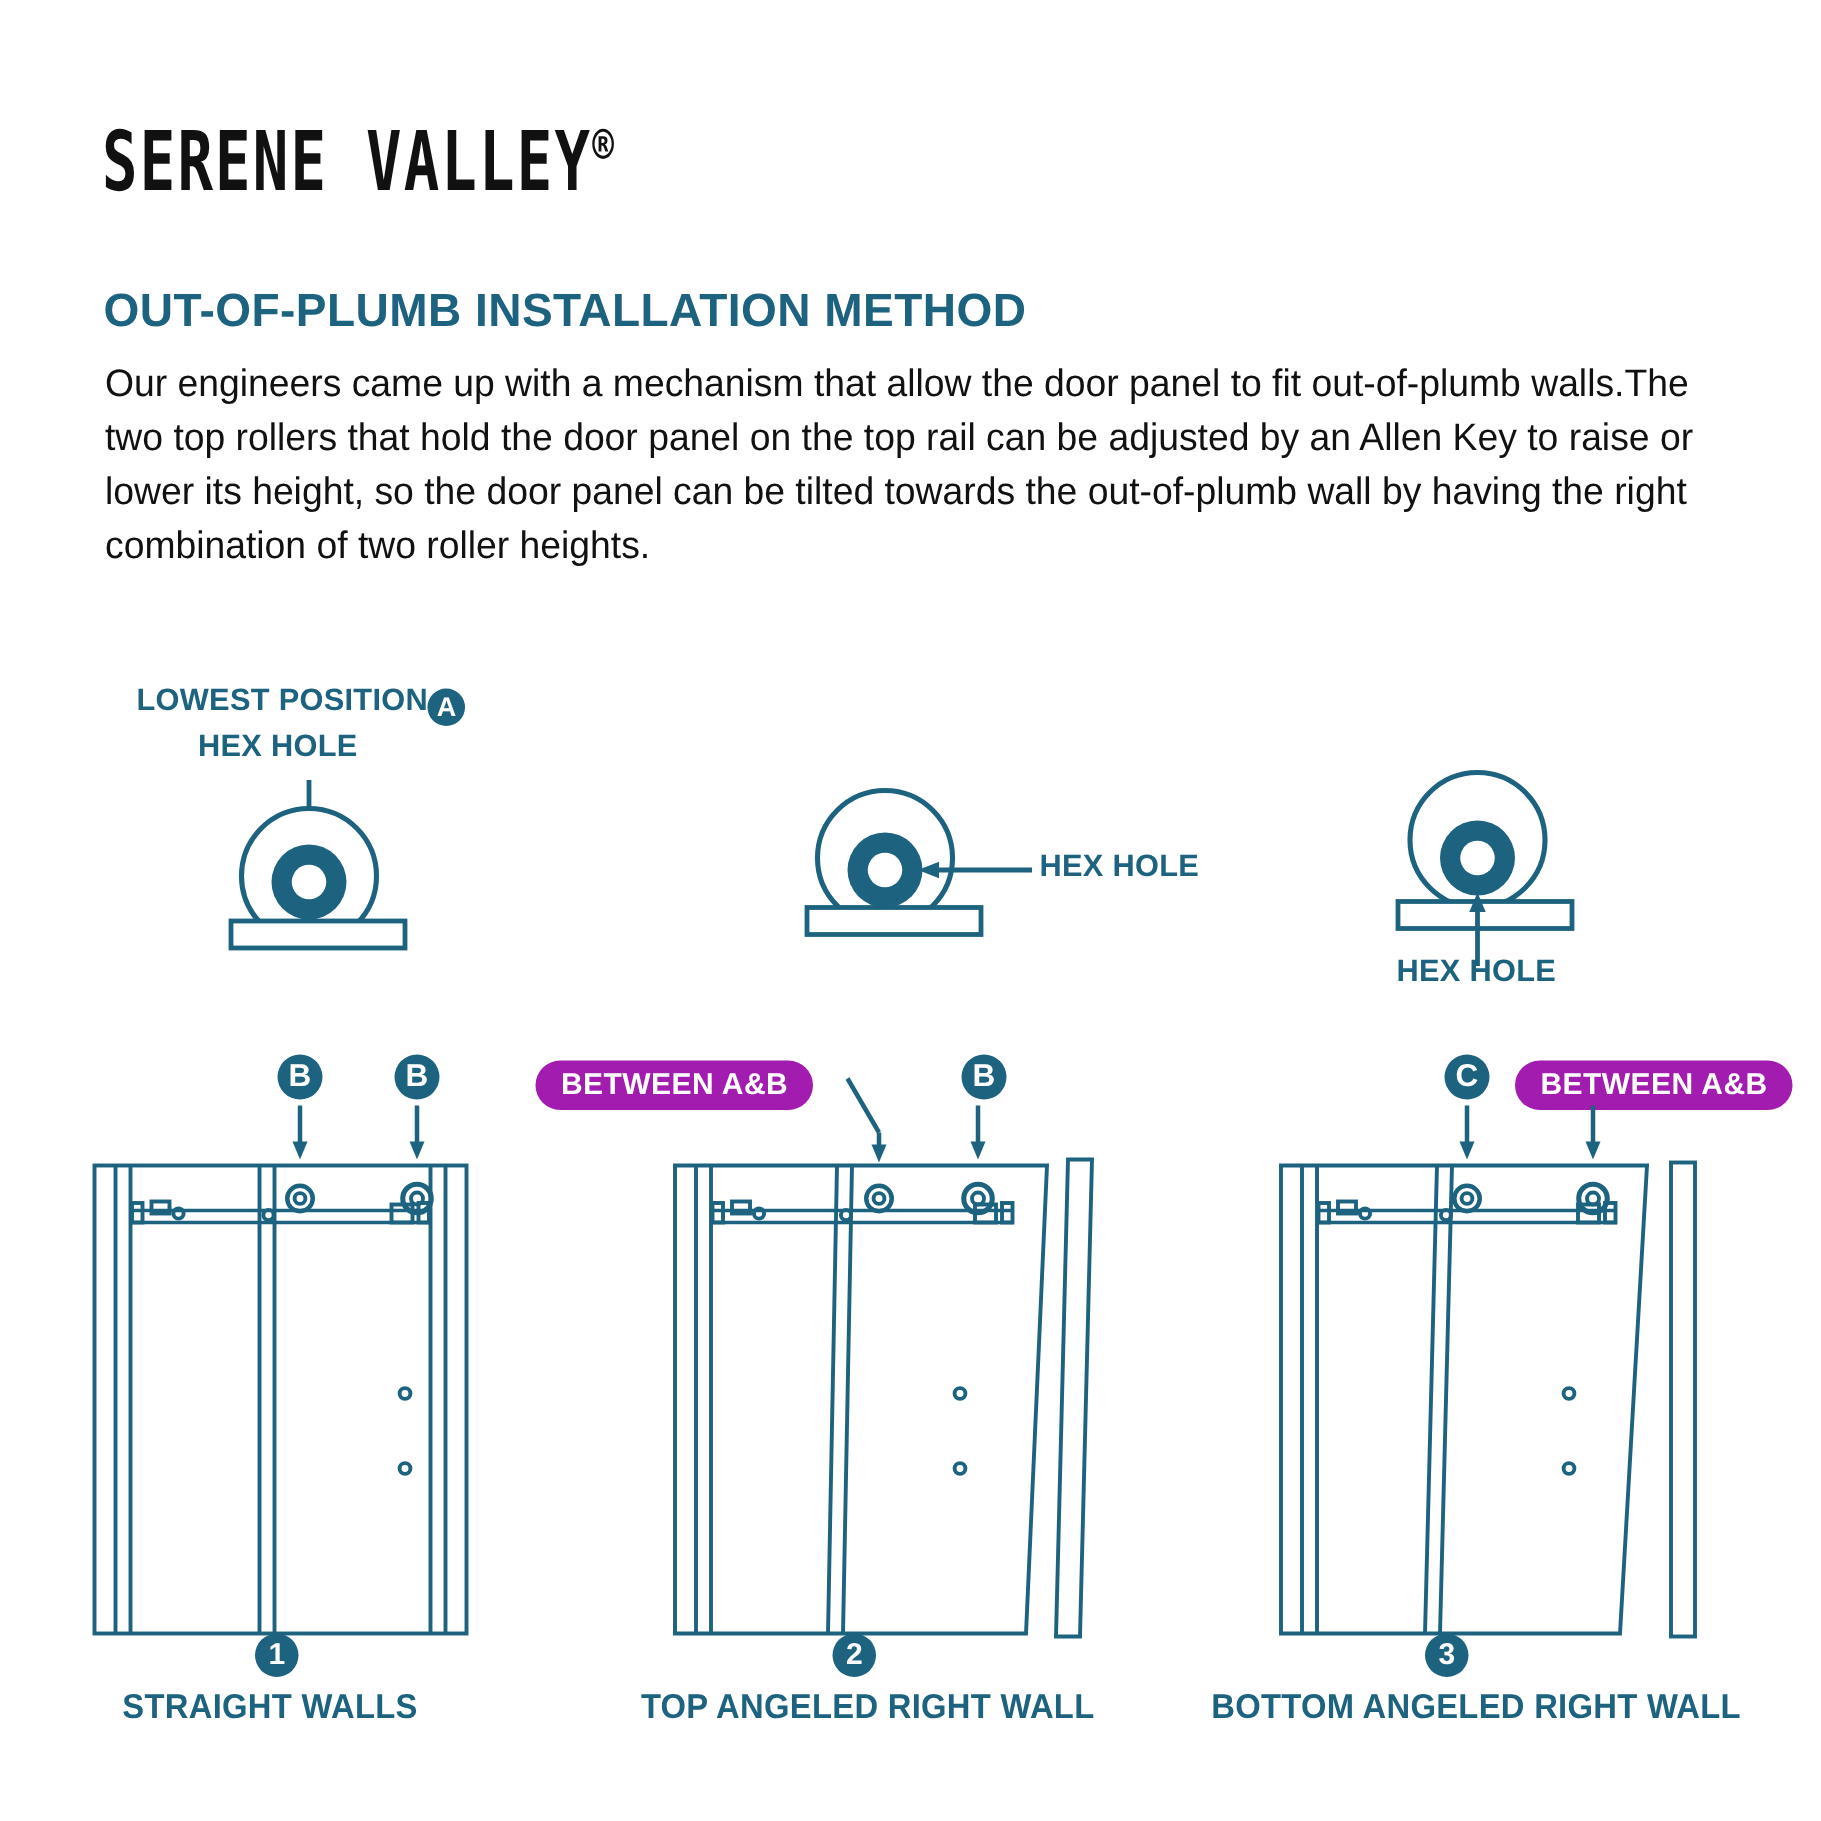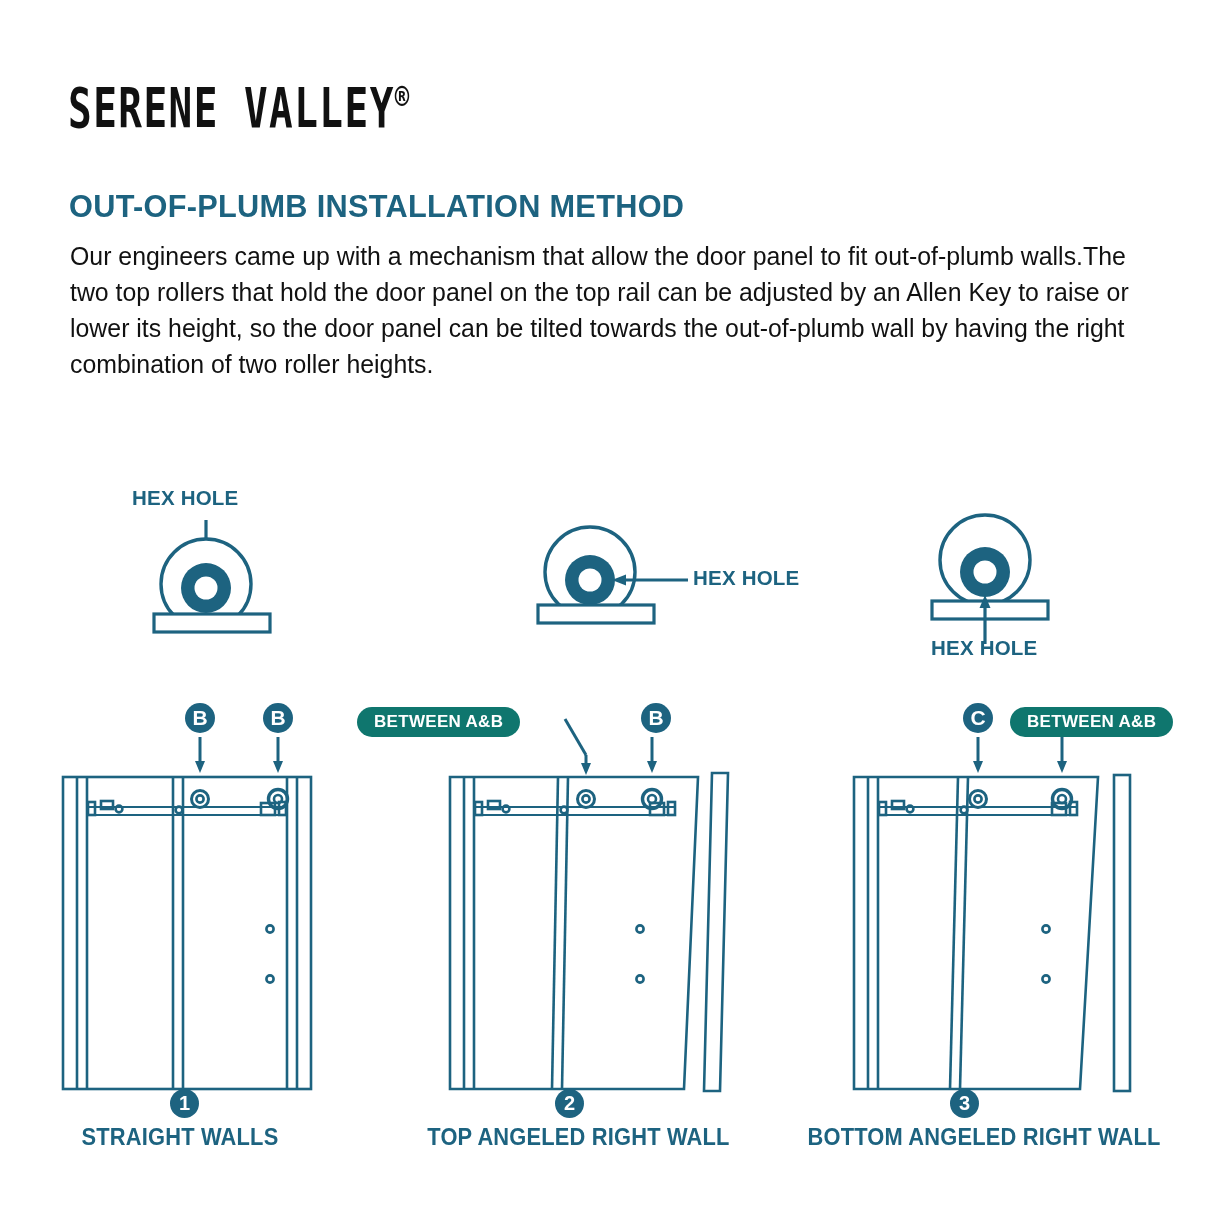--- a/index.html
+++ b/index.html
@@ -68,23 +68,23 @@
   
   .circ-badge{
     position:absolute;
     width:30px;height:30px;border-radius:50%;
     background:#1d6380;color:#fff;
     font-size:21px;font-weight:700;
     text-align:center;line-height:30px;
   }
   .pill{
     position:absolute;
-    background:#0f766e;color:#fff;
+    background:#a21caf;color:#fff;
     border-radius:18px;
-    font-size:17px;font-weight:700;
+    font-size:20px;font-weight:700;
     padding:6px 17px 7px 17px;
     letter-spacing:0.3px;white-space:nowrap;
     line-height:1;
   }
   .num-badge{
     position:absolute;
     width:29px;height:29px;border-radius:50%;
     background:#1d6380;color:#fff;
     font-size:20px;font-weight:700;
     text-align:center;line-height:29px;
@@ -104,20 +104,23 @@
 
   <div class="logo">
     <span>SERENE VALLEY</span><span class="reg">®</span>
   </div>
 
   <div class="heading">OUT-OF-PLUMB INSTALLATION METHOD</div>
 
   <div class="body-copy">Our engineers came up with a mechanism that allow the door panel to fit out-of-plumb walls.The two top rollers that hold the door panel on the top rail can be adjusted by an Allen Key to raise or lower its height, so the door panel can be tilted towards the out-of-plumb wall by having the right combination of two roller heights.</div>
 
   <div class="roller-block" style="left:0;top:0;width:430px;height:660px;">
+    <div class="roller-title" style="left:91px;top:455px;">
+      <span>LOWEST POSITION</span><span class="badge-inline">A</span>
+    </div>
     <div class="hexlabel" style="left:132px;top:486px;">HEX HOLE</div>
     <svg width="300" height="140" style="position:absolute;left:140px;top:516px;">
 
       <line x1="66" y1="4" x2="66" y2="50" stroke="#1d6380" stroke-width="3.2"></line>
       <polygon points="66,60 60.5,46 71.5,46" fill="#1d6380"></polygon>
 
       <circle cx="66" cy="68" r="45" fill="#fff" stroke="#1d6380" stroke-width="3.4"></circle>
 
       <circle cx="66" cy="72" r="25" fill="#1d6380"></circle>
       <circle cx="66" cy="72" r="11.5" fill="#fff"></circle>

